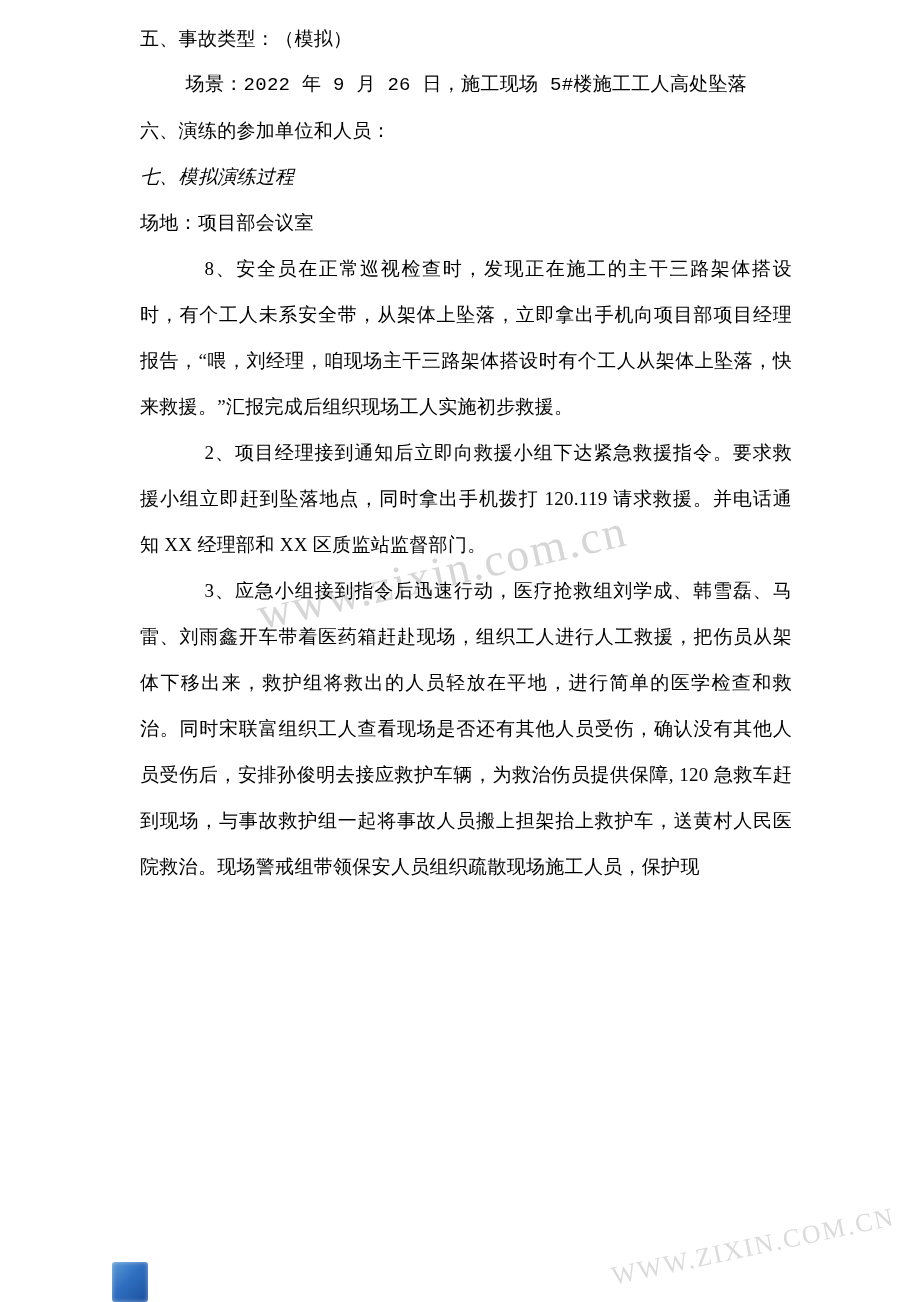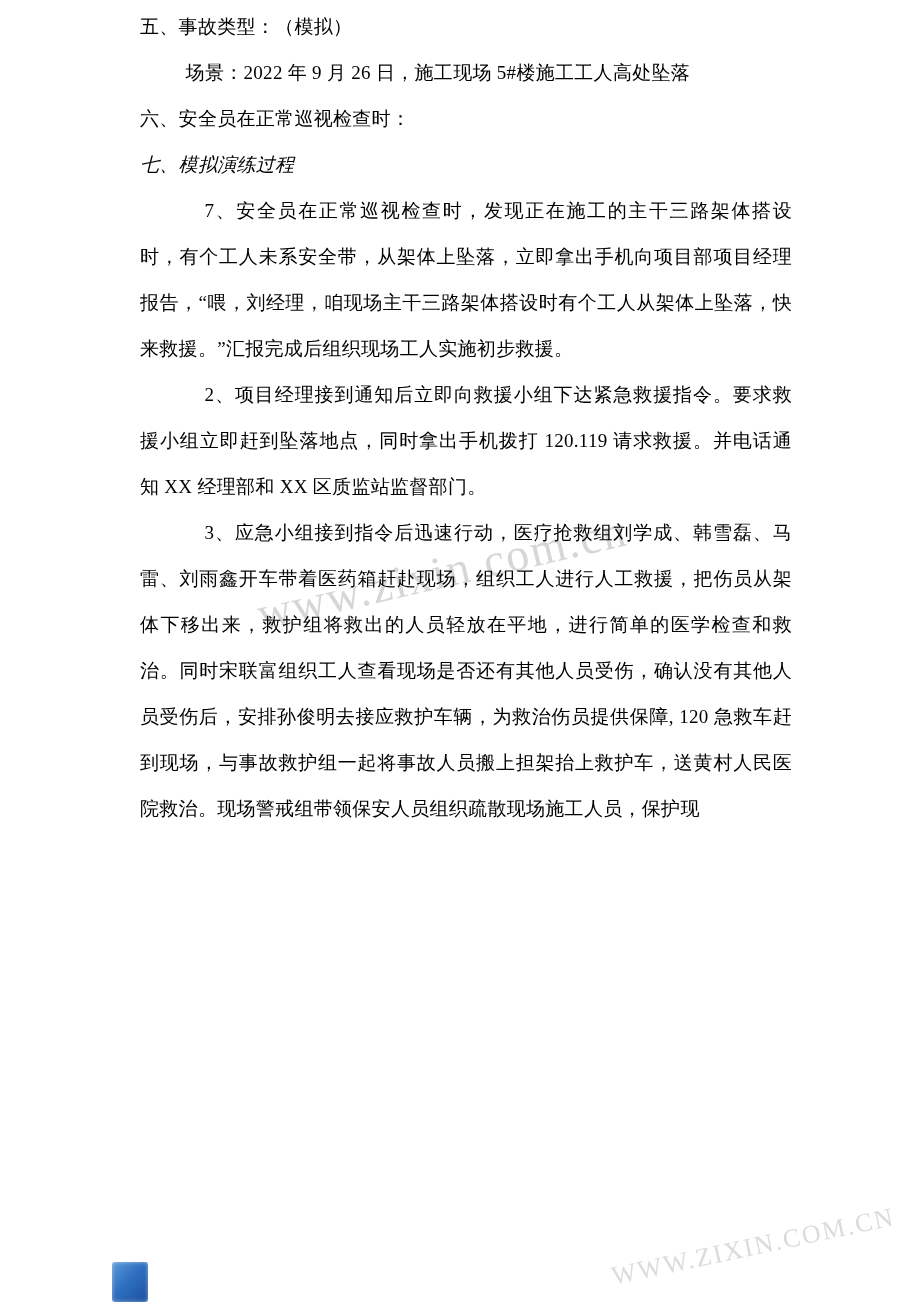--- a/index.html
+++ b/index.html
@@ -9,31 +9,31 @@
     width:920px;
     height:1302px;
     background:#ffffff;
     overflow:hidden;
     font-family:"Liberation Serif","DejaVu Serif",serif;
     color:#000000;
   }
   .content {
     position:absolute;
     left:140px;
-    top:4px;
+    top:16px;
     width:652px;
     z-index:2;
     font-size:19px;
     line-height:46px;
     text-align:justify;
     letter-spacing:0.3px;
   }
   .content p { margin:0; }
   .p-heading5   { margin-top:104px; }
-  .p-scene      { text-indent:2.4em; }
+  .p-scene      { text-indent:2.4em;font-family:Liberation Mono, monospace; }
   .p-heading6   { margin-top:18px; }
   .p-participants { text-indent:2.4em; }
   .p-heading7   { margin-top:12px;font-style:italic; }
   .p-scenetitle { margin-top:6px; text-indent:4.7em; }
   .p-venue      { }
   .p-narrator   { margin-top:8px; text-indent:1em; }
   .p-num        { margin-top:14px; text-indent:3.4em; }
   .p-num2       { margin-top:2px;  text-indent:3.4em; }
   .p-num3       { margin-top:0;    text-indent:3.4em; }
 
@@ -82,29 +82,30 @@
   <div class="watermark watermark-center">www.zixin.com.cn</div>
 
   <div class="watermark watermark-corner">WWW.ZIXIN.COM.CN</div>
 
   <div class="content">
 
     <p class="p-heading5">五、事故类型：（模拟）</p>
 
     <p class="p-scene">场景：2022 年 9 月 26 日，施工现场 5#楼施工工人高处坠落</p>
 
-    <p class="p-heading6">六、安全员在正常巡视检查时：</p>
+    <p class="p-heading6">六、演练的参加单位和人员：</p>
 
 
     <p class="p-heading7">七、模拟演练过程</p>
 
 
+    <p class="p-venue">场地：项目部会议室</p>
 
 
-    <p class="p-num">7、安全员在正常巡视检查时，发现正在施工的主干三路架体搭设时，有个工人未系安全带，从架体上坠落，立即拿出手机向项目部项目经理报告，“喂，刘经理，咱现场主干三路架体搭设时有个工人从架体上坠落，快来救援。”汇报完成后组织现场工人实施初步救援。</p>
+    <p class="p-num">8、安全员在正常巡视检查时，发现正在施工的主干三路架体搭设时，有个工人未系安全带，从架体上坠落，立即拿出手机向项目部项目经理报告，“喂，刘经理，咱现场主干三路架体搭设时有个工人从架体上坠落，快来救援。”汇报完成后组织现场工人实施初步救援。</p>
 
     <p class="p-num2">2、项目经理接到通知后立即向救援小组下达紧急救援指令。要求救援小组立即赶到坠落地点，同时拿出手机拨打 120.119 请求救援。并电话通知 XX 经理部和 XX 区质监站监督部门。</p>
 
     <p class="p-num3">3、应急小组接到指令后迅速行动，医疗抢救组刘学成、韩雪磊、马雷、刘雨鑫开车带着医药箱赶赴现场，组织工人进行人工救援，把伤员从架体下移出来，救护组将救出的人员轻放在平地，进行简单的医学检查和救治。同时宋联富组织工人查看现场是否还有其他人员受伤，确认没有其他人员受伤后，安排孙俊明去接应救护车辆，为救治伤员提供保障, 120 急救车赶到现场，与事故救护组一起将事故人员搬上担架抬上救护车，送黄村人民医院救治。现场警戒组带领保安人员组织疏散现场施工人员，保护现</p>
 
   </div>
 
   <div class="corner-thumb"></div>
 
 </div>

